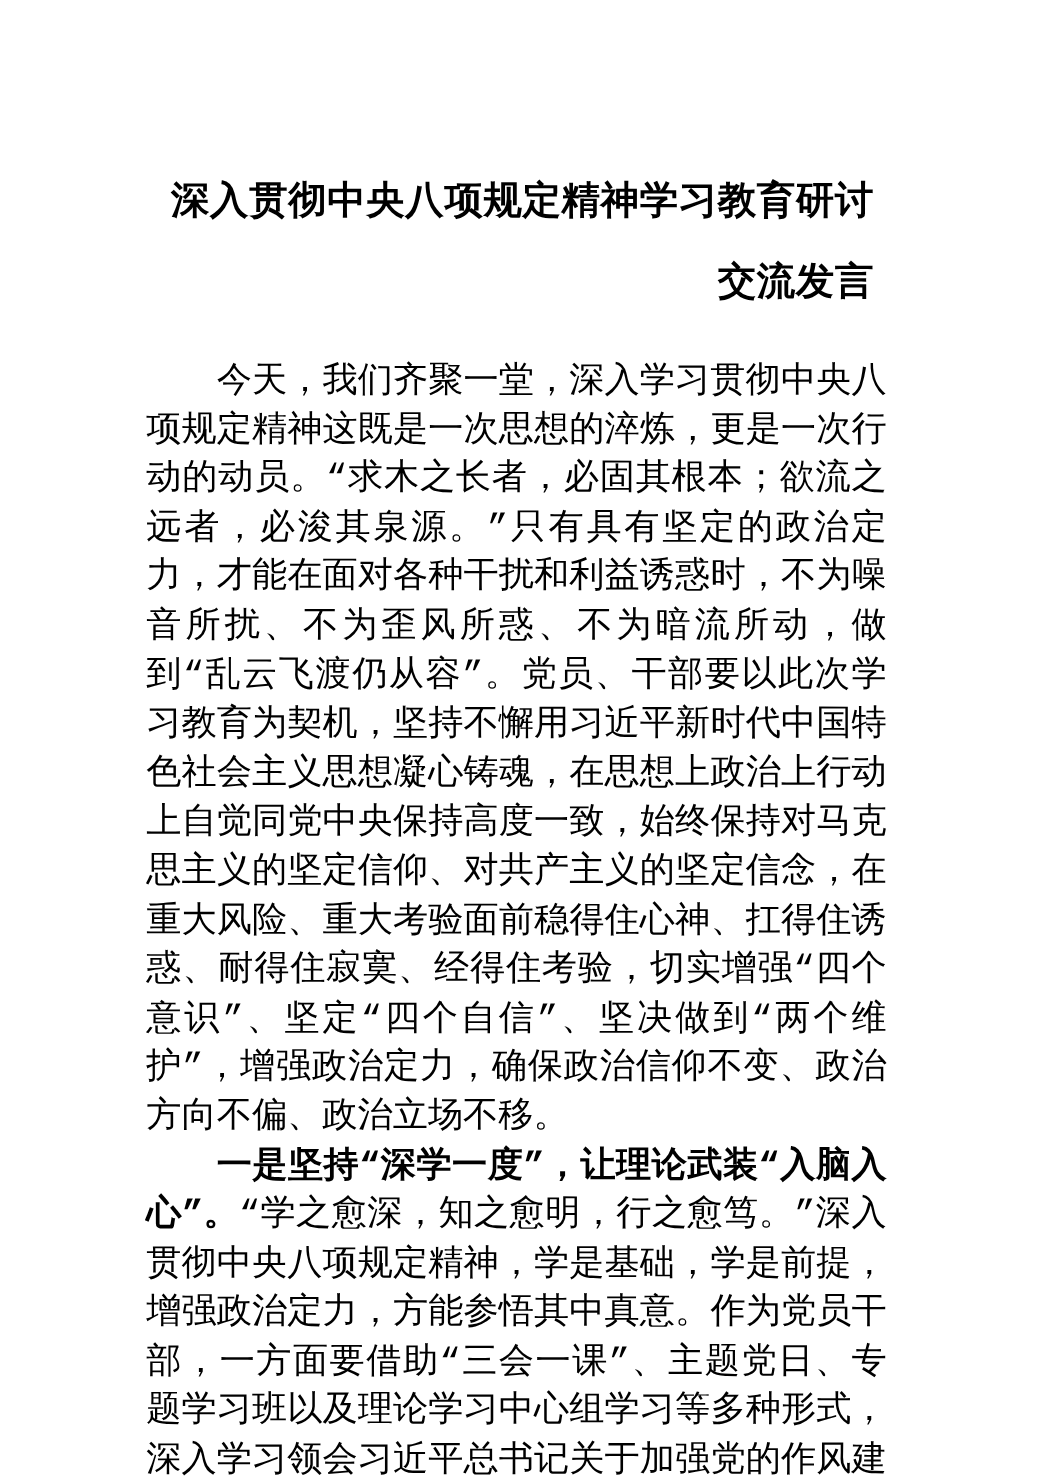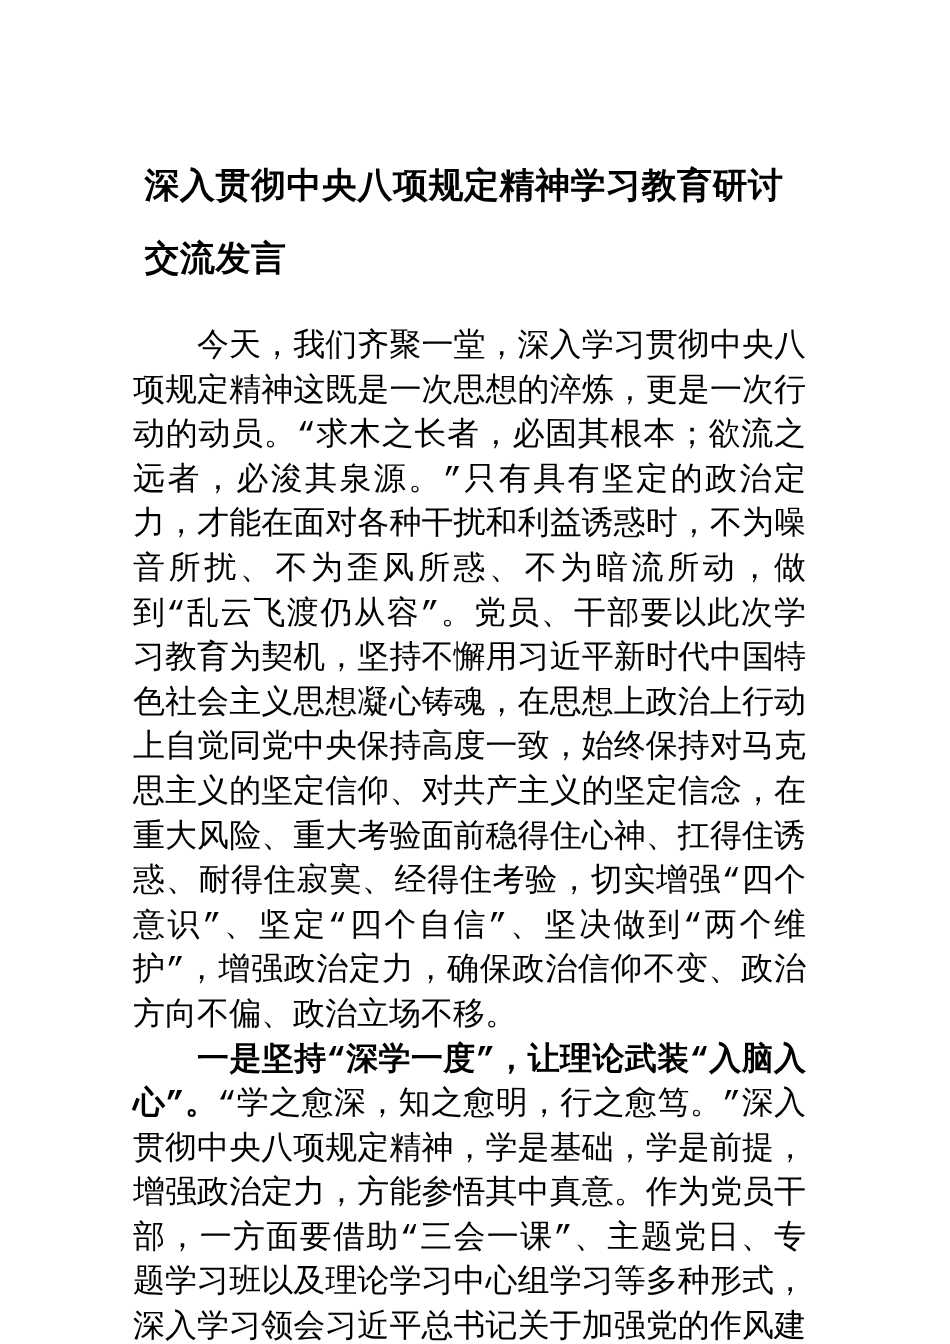--- a/index.html
+++ b/index.html
@@ -12,25 +12,25 @@
     width: 950px;
     height: 1344px;
     margin: 0 auto;
     background: #ffffff;
     color: #000000;
     box-sizing: border-box;
     padding: 149px 144px 40px 133px;
     overflow: hidden;
   }
   .doc-title {
-    font-family: Liberation Serif, serif;
+    font-family: Liberation Mono, monospace;
     font-weight: 700;
     font-size: 35px;
     line-height: 73px;
-    text-align: left;
+    text-align: right;
     letter-spacing: 0.5px;
     max-width: 650px;
     margin: 0 auto 30px auto;
   }
   .doc-body {
     font-family: Liberation Mono, monospace;
     font-size: 32px;
     line-height: 44.6px;
     text-align: justify;
     text-justify: inter-ideograph;

